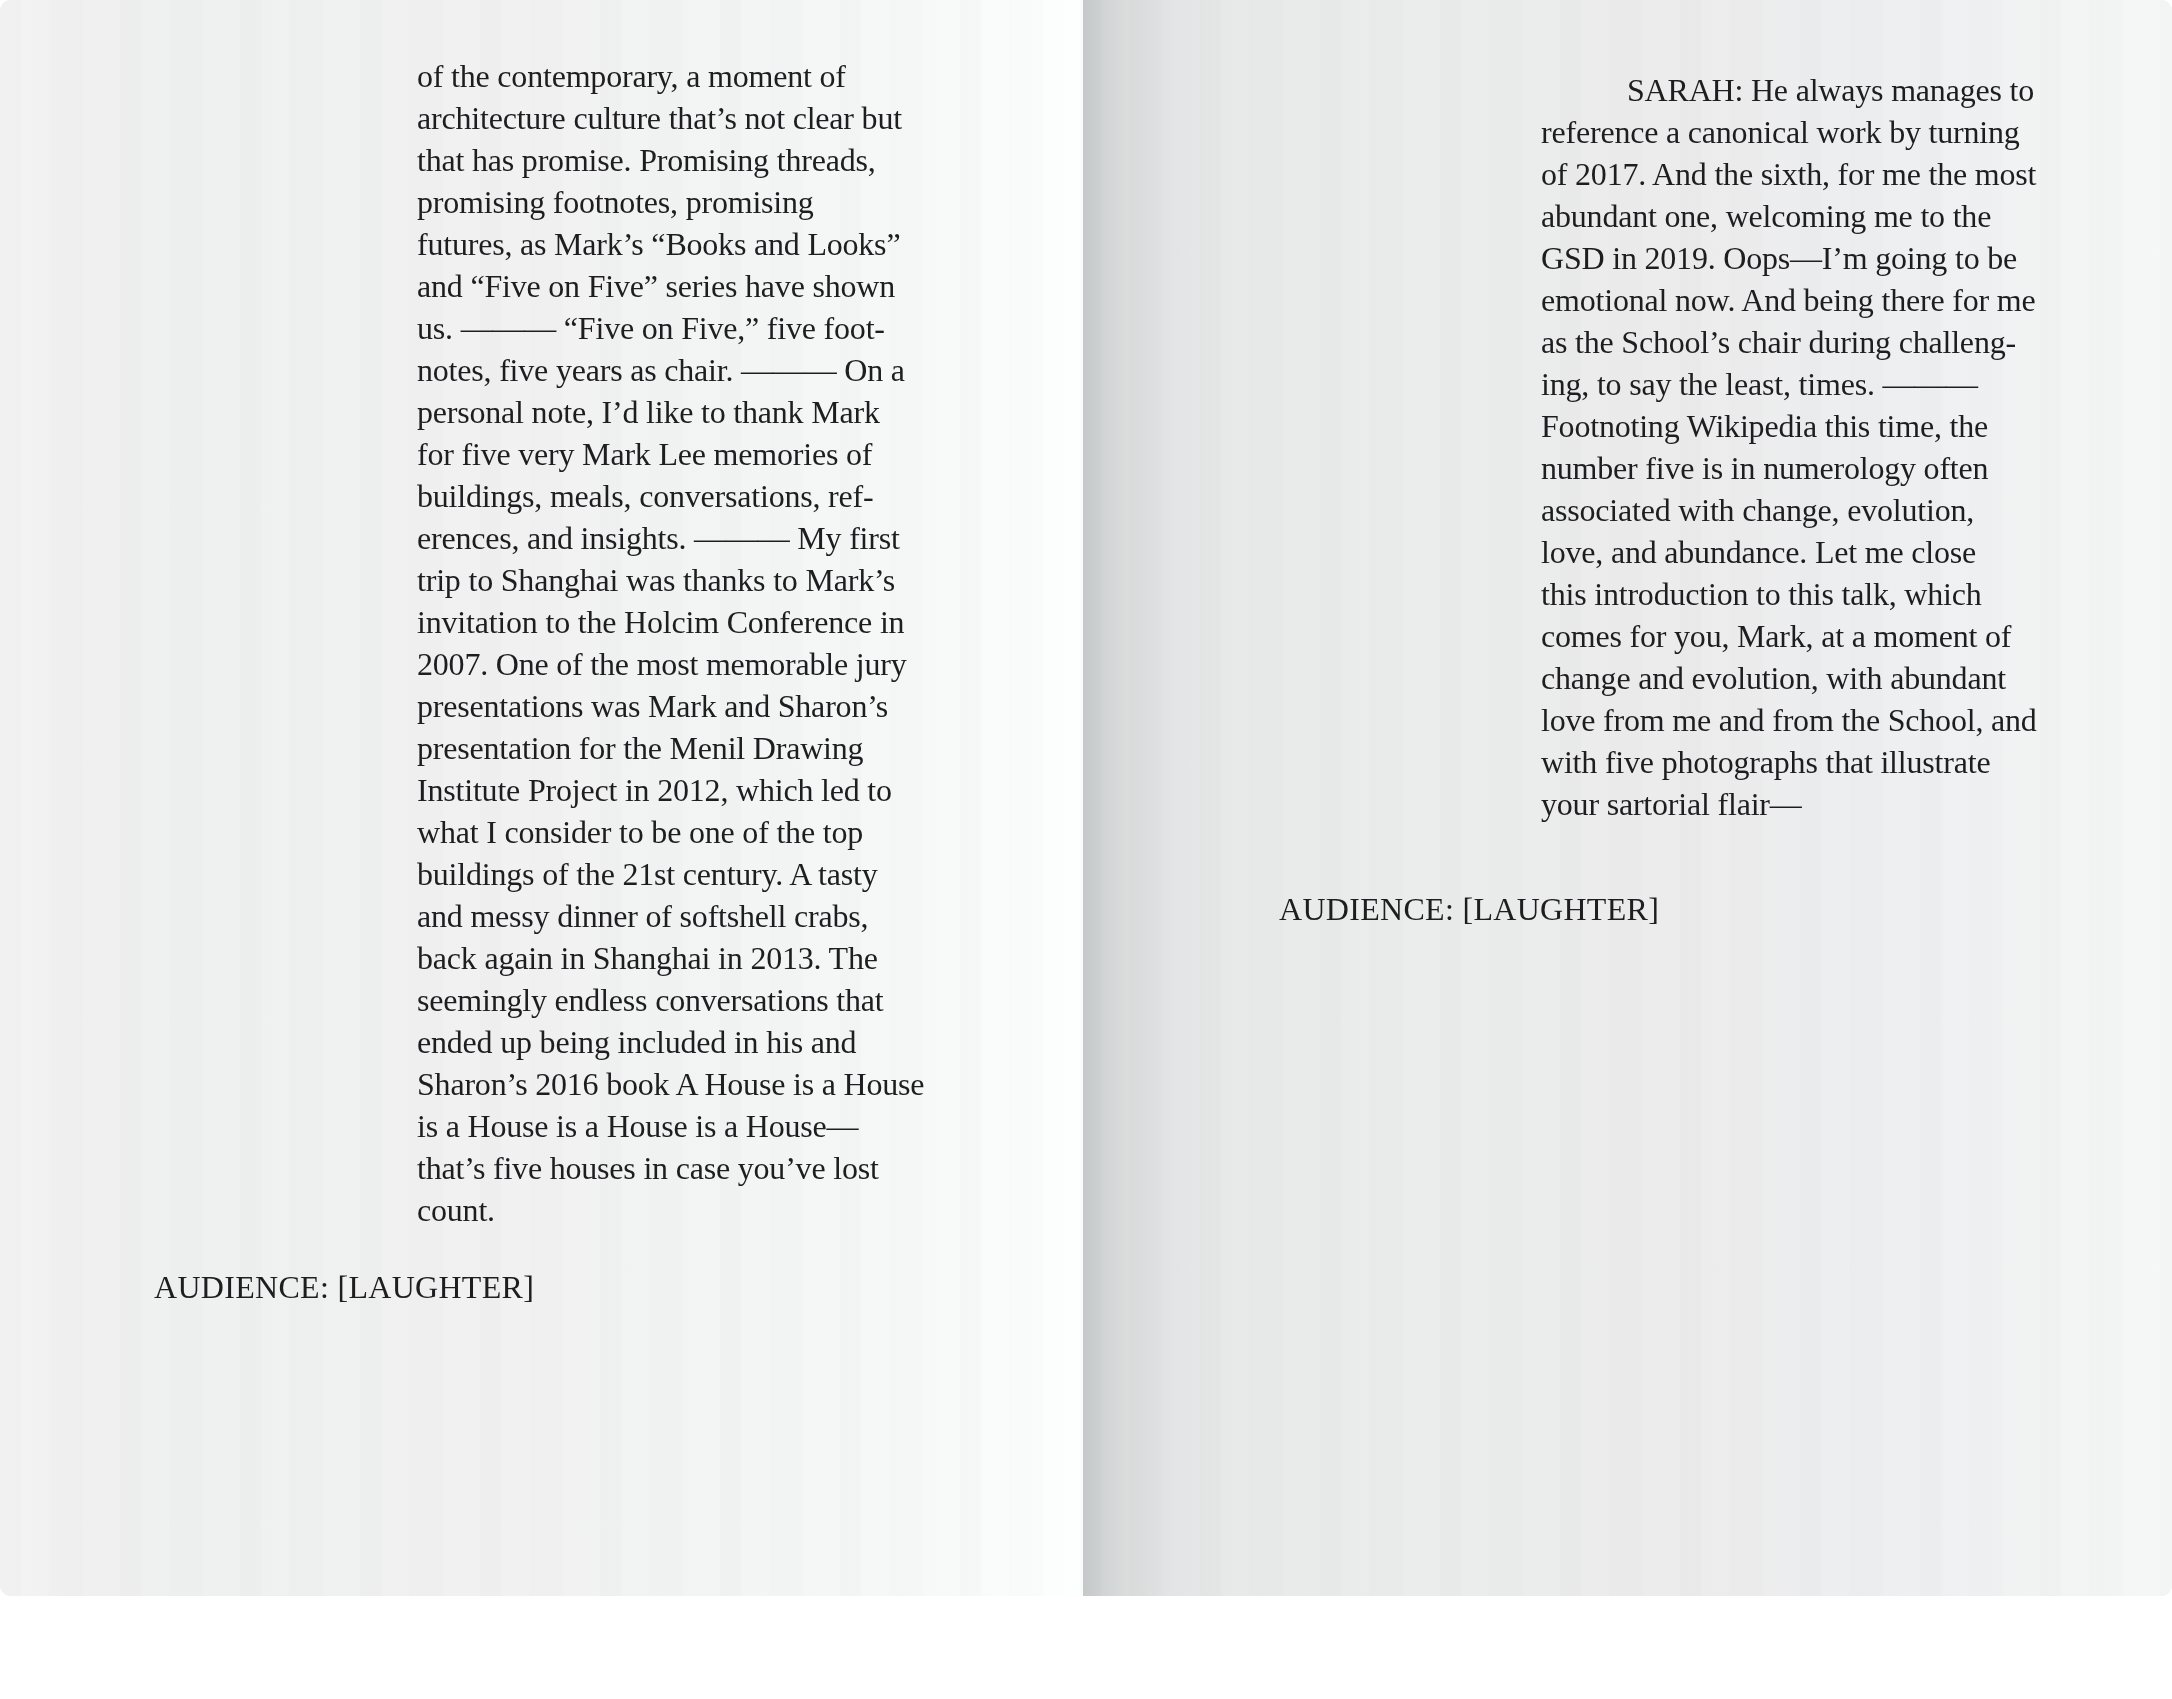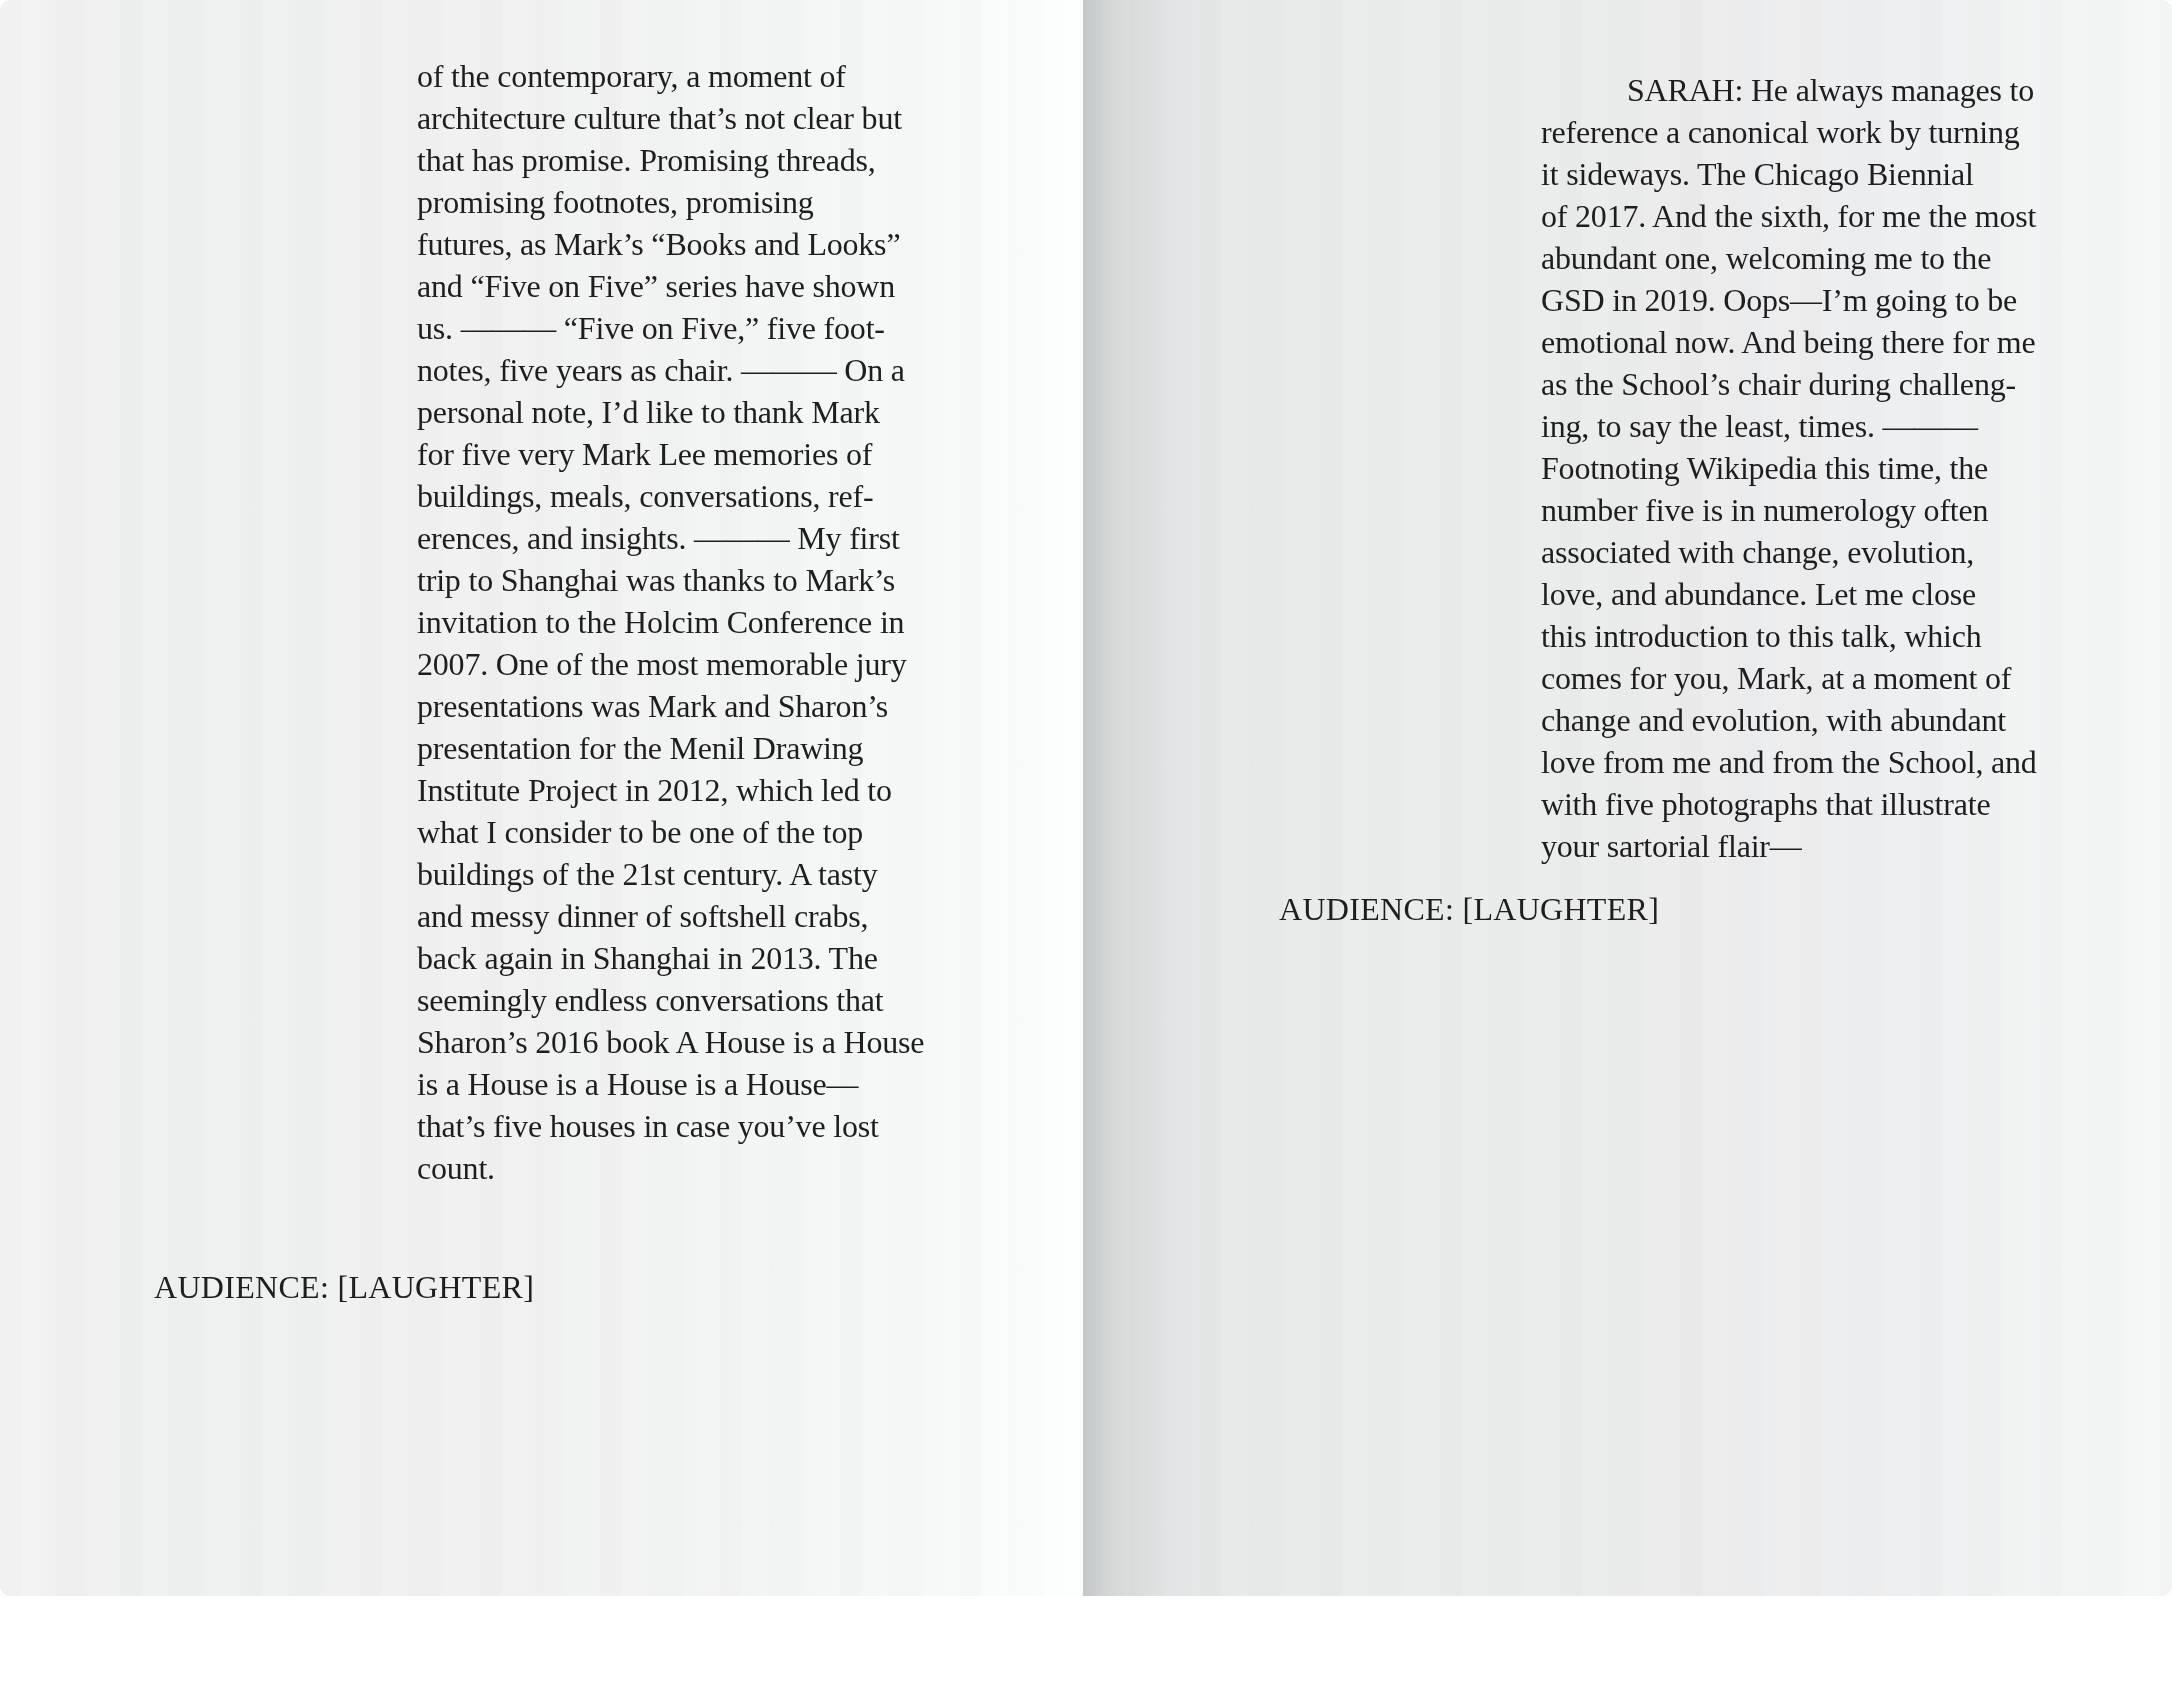--- a/index.html
+++ b/index.html
@@ -126,32 +126,32 @@
     <div class="line">invitation to the Holcim Conference in</div>
     <div class="line">2007. One of the most memorable jury</div>
     <div class="line">presentations was Mark and Sharon’s</div>
     <div class="line">presentation for the Menil Drawing</div>
     <div class="line">Institute Project in 2012, which led to</div>
     <div class="line">what I consider to be one of the top</div>
     <div class="line">buildings of the 21st century. A tasty</div>
     <div class="line">and messy dinner of softshell crabs,</div>
     <div class="line">back again in Shanghai in 2013. The</div>
     <div class="line">seemingly endless conversations that</div>
+    <div class="line">ended up being included in his and</div>
     <div class="line"><span>Sharon’s 2016 book </span><span class="italic">A House is a House</span></div>
     <div class="line italic">is a House is a House is a House—</div>
     <div class="line">that’s five houses in case you’ve lost</div>
     <div class="line">count.</div>
   </div>
 
   <div class="audience-label audience-left">AUDIENCE: [LAUGHTER]</div>
 
   <div class="body-text right-body">
     <div class="line indent">SARAH: He always manages to</div>
     <div class="line">reference a canonical work by turning</div>
-    <div class="line">it sideways. The Chicago Biennial</div>
     <div class="line">of 2017. And the sixth, for me the most</div>
     <div class="line">abundant one, welcoming me to the</div>
     <div class="line">GSD in 2019. Oops—I’m going to be</div>
     <div class="line">emotional now. And being there for me</div>
     <div class="line">as the School’s chair during challeng-</div>
     <div class="line">ing, to say the least, times. ———</div>
     <div class="line">Footnoting Wikipedia this time, the</div>
     <div class="line">number five is in numerology often</div>
     <div class="line">associated with change, evolution,</div>
     <div class="line">love, and abundance. Let me close</div>

